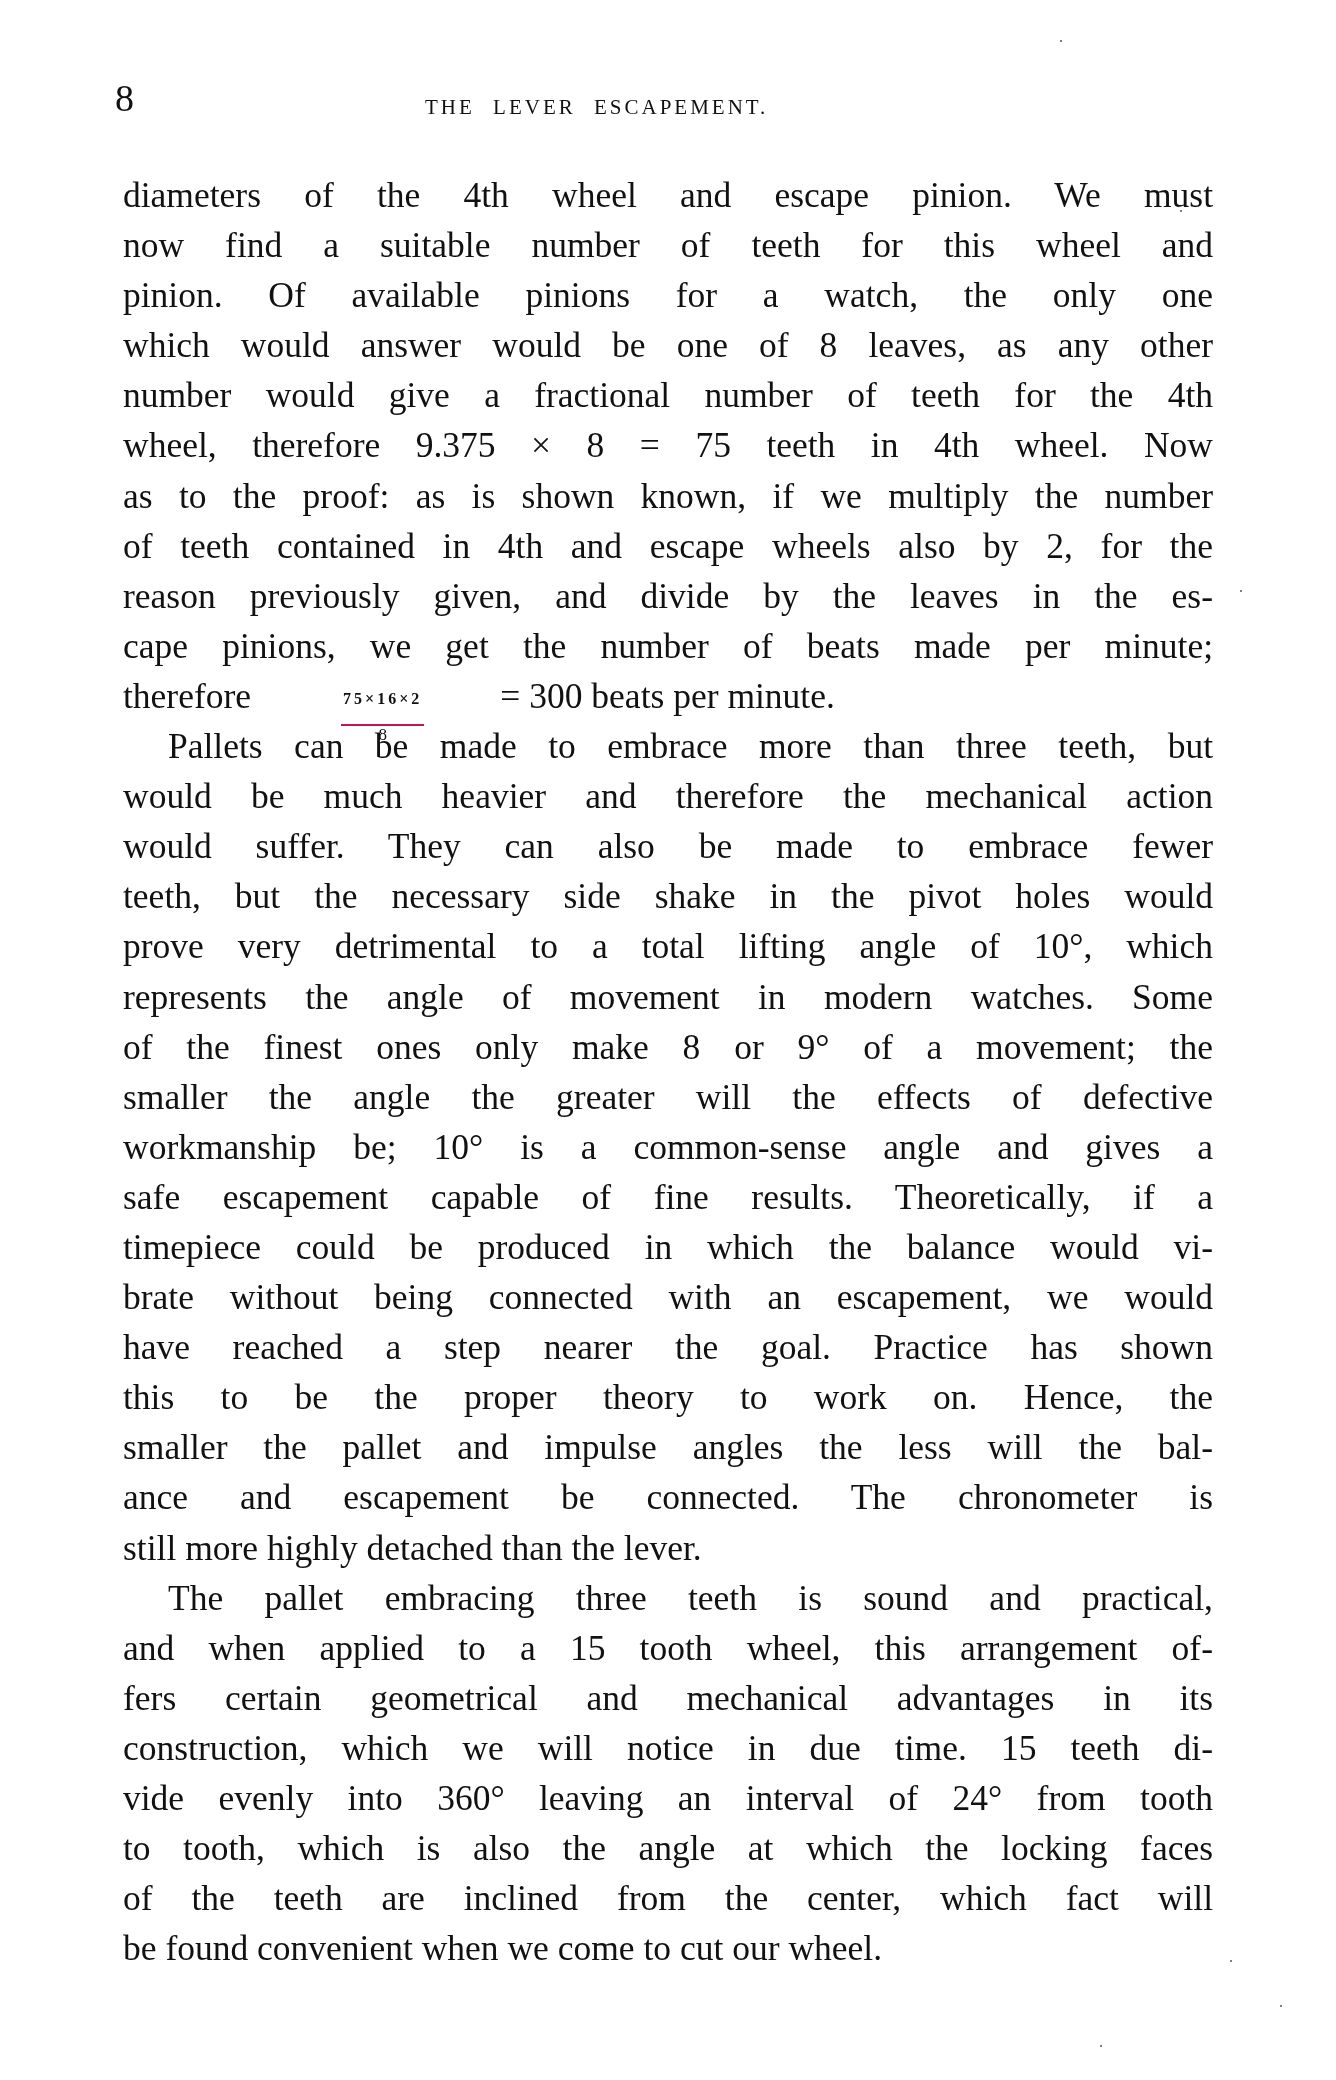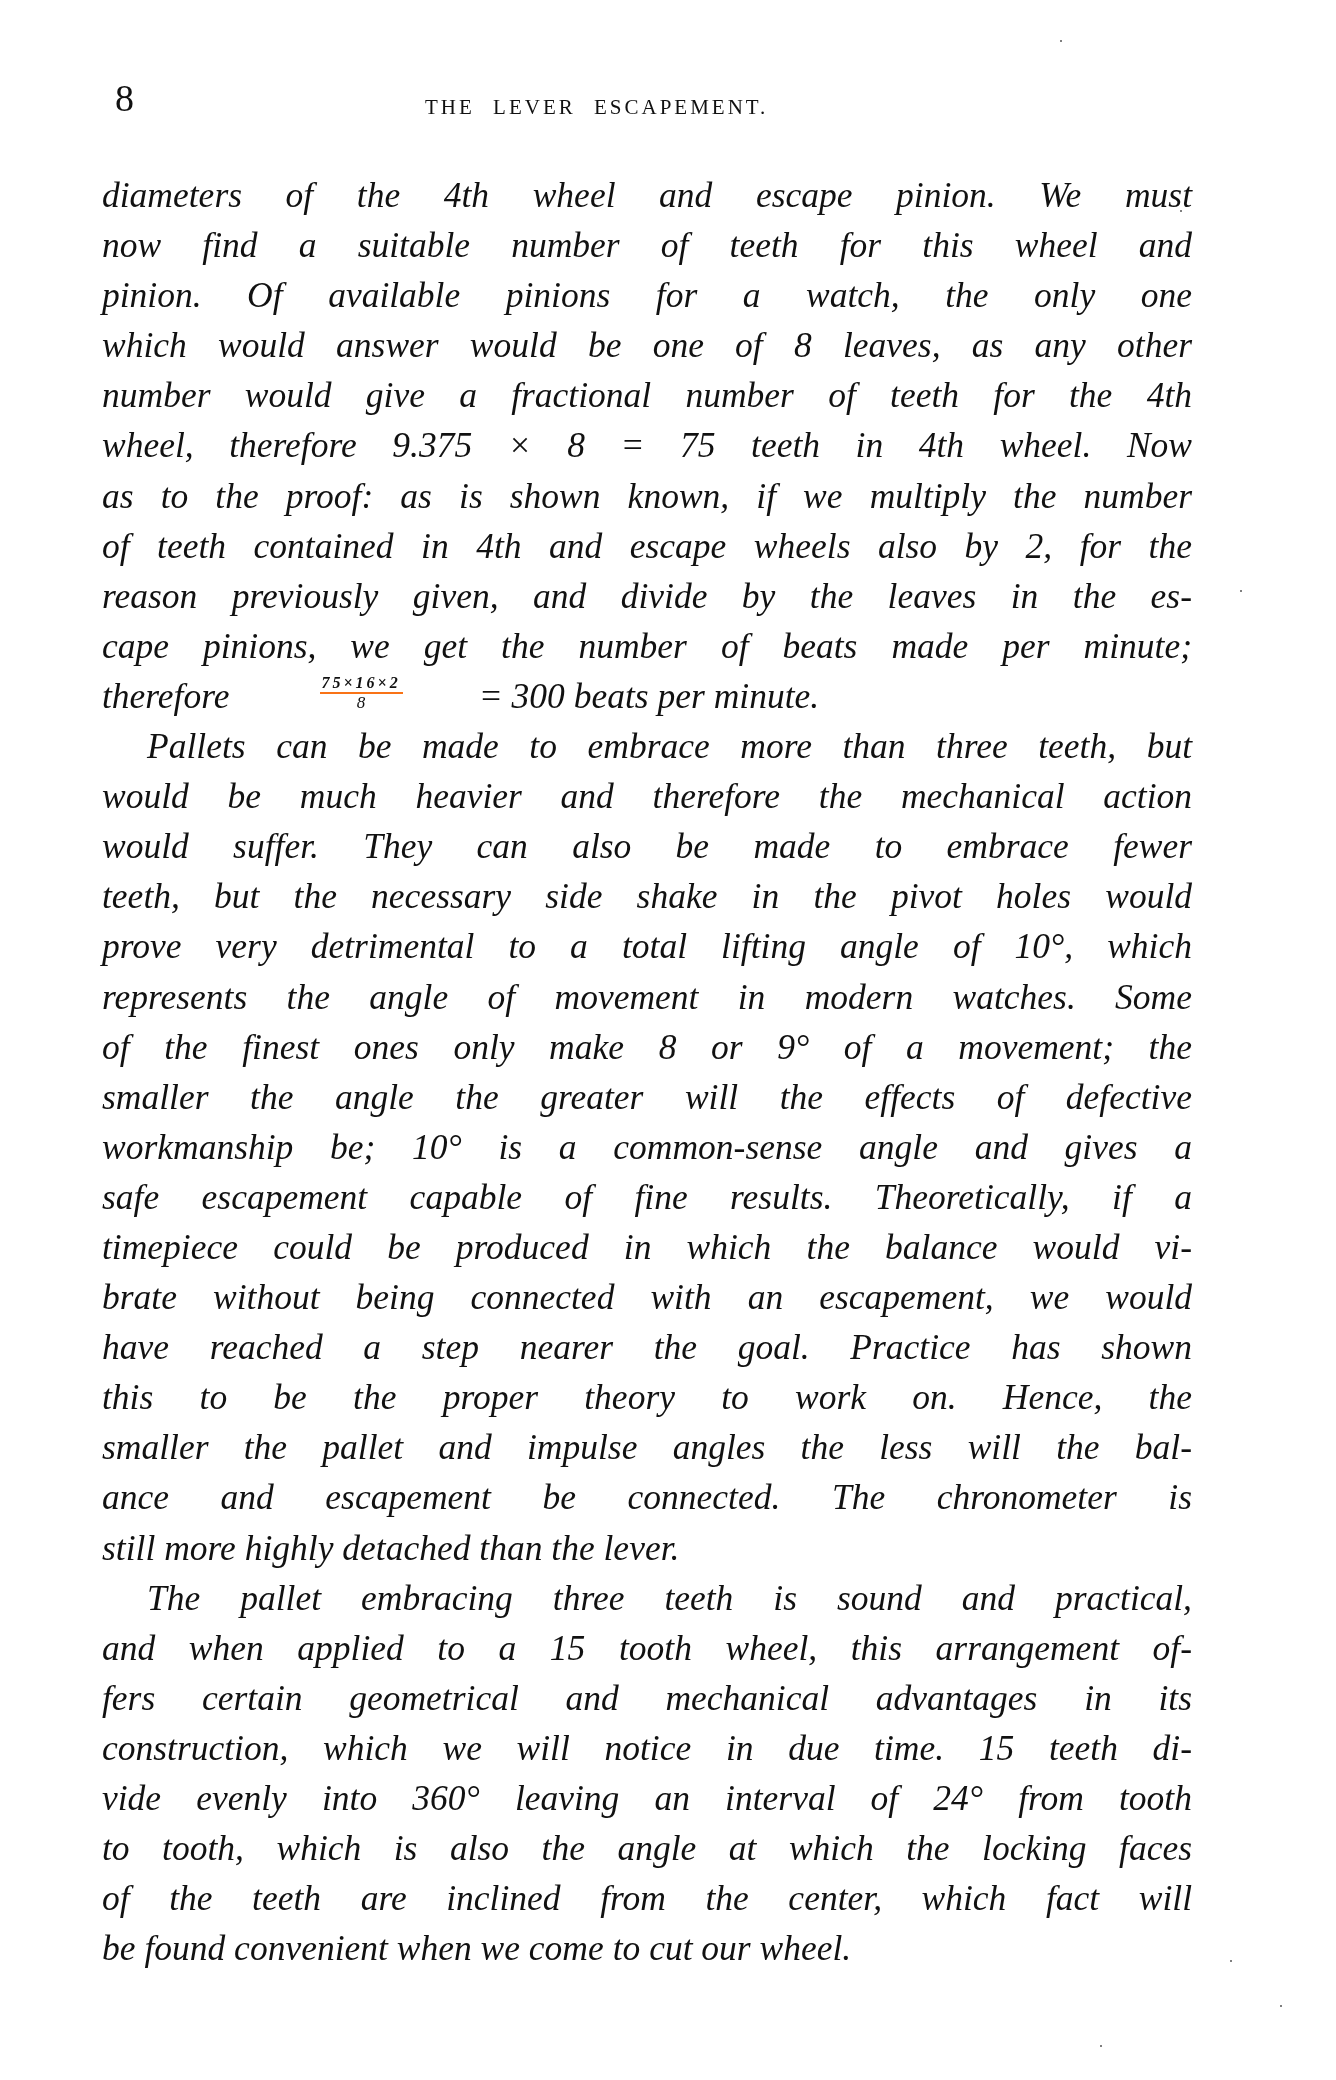--- a/index.html
+++ b/index.html
@@ -39,25 +39,24 @@
       position: absolute;
       left: 310px;
       top: 16px;
       font-size: 21px;
       letter-spacing: 3px;
       word-spacing: 10px;
       line-height: 26px;
     }
     .body-text {
       position: absolute;
-      left: 102px;
+      left: 123px;
       top: 170px;
       width: 1090px;
       font-size: 35.5px;
-      font-style: italic;
     }
     .line {
       display: block;
       height: 50.1px;
       line-height: 50.1px;
       white-space: nowrap;
       text-align: justify;
       text-align-last: justify;
       overflow: visible;
     }
@@ -81,23 +80,24 @@
       flex-direction: column;
       align-items: center;
       margin: 0 28px 0 42px;
       font-size: 16px;
       font-weight: bold;
       line-height: 16px;
       position: relative;
       top: 4px;
     }
     .fraction .num {
-      border-bottom: 2px solid #f97316;
-      padding: 0 2px 1px 2px;
+      border-bottom: 2px solid #be185d;
+      padding: 0 2px 17px 2px;
       letter-spacing: 3px;
+      margin-top: 16px;
     }
     .fraction .den {
       font-weight: normal;
       font-size: 17px;
       padding-top: 1px;
     }
     .speck {
       position: absolute;
       width: 2px;
       height: 2px;

